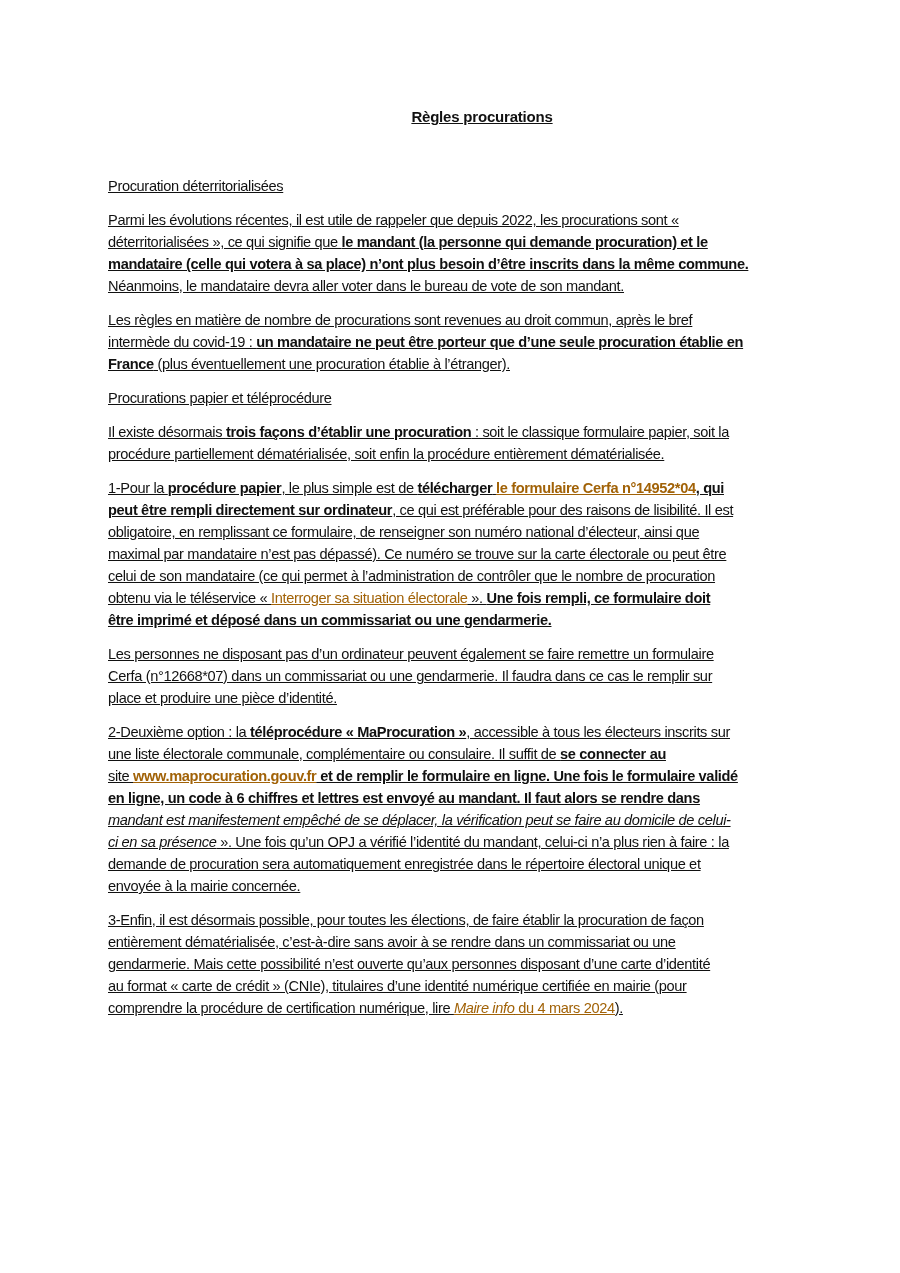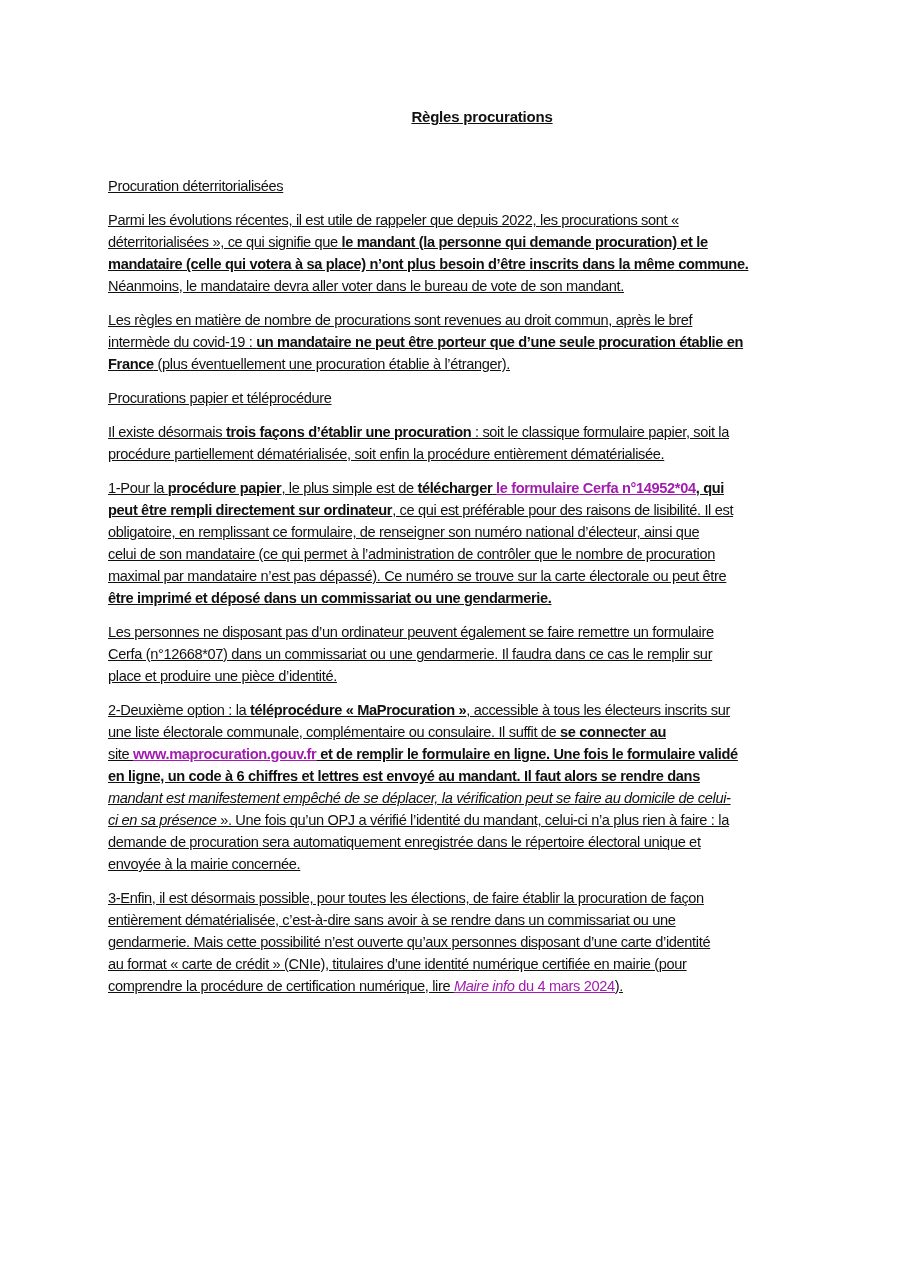--- a/index.html
+++ b/index.html
@@ -15,21 +15,21 @@
     padding-left: 32px;
   }
   .body {
     position: absolute; left: 108px; top: 175px; width: 700px;
     font-size: 14.6px; line-height: 22px; letter-spacing: -0.35px;
   }
   .line { display: block; white-space: nowrap; height: 22px; text-decoration: underline; }
   .para { margin: 0 0 12px 0; }
   b { font-weight: bold; }
   i { font-style: italic; }
-  a { color: #a21caf; text-decoration: underline; }
+  a { color: #a16207; text-decoration: underline; }
 </style>
 </head>
 <body>
 
 <div class="page">
   <div class="title">Règles procurations</div>
 
   <div class="body">
 
     <p class="para">
@@ -55,22 +55,23 @@
 
     <p class="para">
       <span class="line"><span style="white-space: pre;">Il existe désormais </span><b style="white-space: pre;">trois façons d’établir une procuration</b><span style="white-space: pre;"> : soit le classique formulaire papier, soit la</span></span>
       <span class="line">procédure partiellement dématérialisée, soit enfin la procédure entièrement dématérialisée.</span>
     </p>
 
     <p class="para">
       <span class="line"><span style="white-space: pre;">1-Pour la </span><b style="white-space: pre;">procédure papier</b><span style="white-space: pre;">, le plus simple est de </span><b style="white-space: pre;">télécharger</b><span style="white-space: pre;"> </span><b style="white-space: pre;"><a href="#" style="white-space: pre;">le formulaire Cerfa n°14952*04</a></b><b style="white-space: pre;">, qui</b></span>
       <span class="line"><b style="white-space: pre;">peut être rempli directement sur ordinateur</b><span style="white-space: pre;">, ce qui est préférable pour des raisons de lisibilité. Il est</span></span>
       <span class="line">obligatoire, en remplissant ce formulaire, de renseigner son numéro national d’électeur, ainsi que</span>
+      <span class="line">maximal par mandataire n’est pas dépassé). Ce numéro se trouve sur la carte électorale ou peut être</span>
       <span class="line">celui de son mandataire (ce qui permet à l’administration de contrôler que le nombre de procuration</span>
-      <span class="line">maximal par mandataire n’est pas dépassé). Ce numéro se trouve sur la carte électorale ou peut être</span>
+      <span class="line"><span style="white-space: pre;">obtenu via le téléservice « </span><a href="#" style="white-space: pre;">Interroger sa situation électorale</a><span style="white-space: pre;"> ». </span><b style="white-space: pre;">Une fois rempli, ce formulaire doit</b></span>
       <span class="line"><b style="white-space: pre; margin-top: 40px;">être imprimé et déposé dans un commissariat ou une gendarmerie.</b></span>
     </p>
 
     <p class="para">
       <span class="line">Les personnes ne disposant pas d’un ordinateur peuvent également se faire remettre un formulaire</span>
       <span class="line">Cerfa (n°12668*07) dans un commissariat ou une gendarmerie. Il faudra dans ce cas le remplir sur</span>
       <span class="line">place et produire une pièce d’identité.</span>
     </p>
 
     <p class="para">

